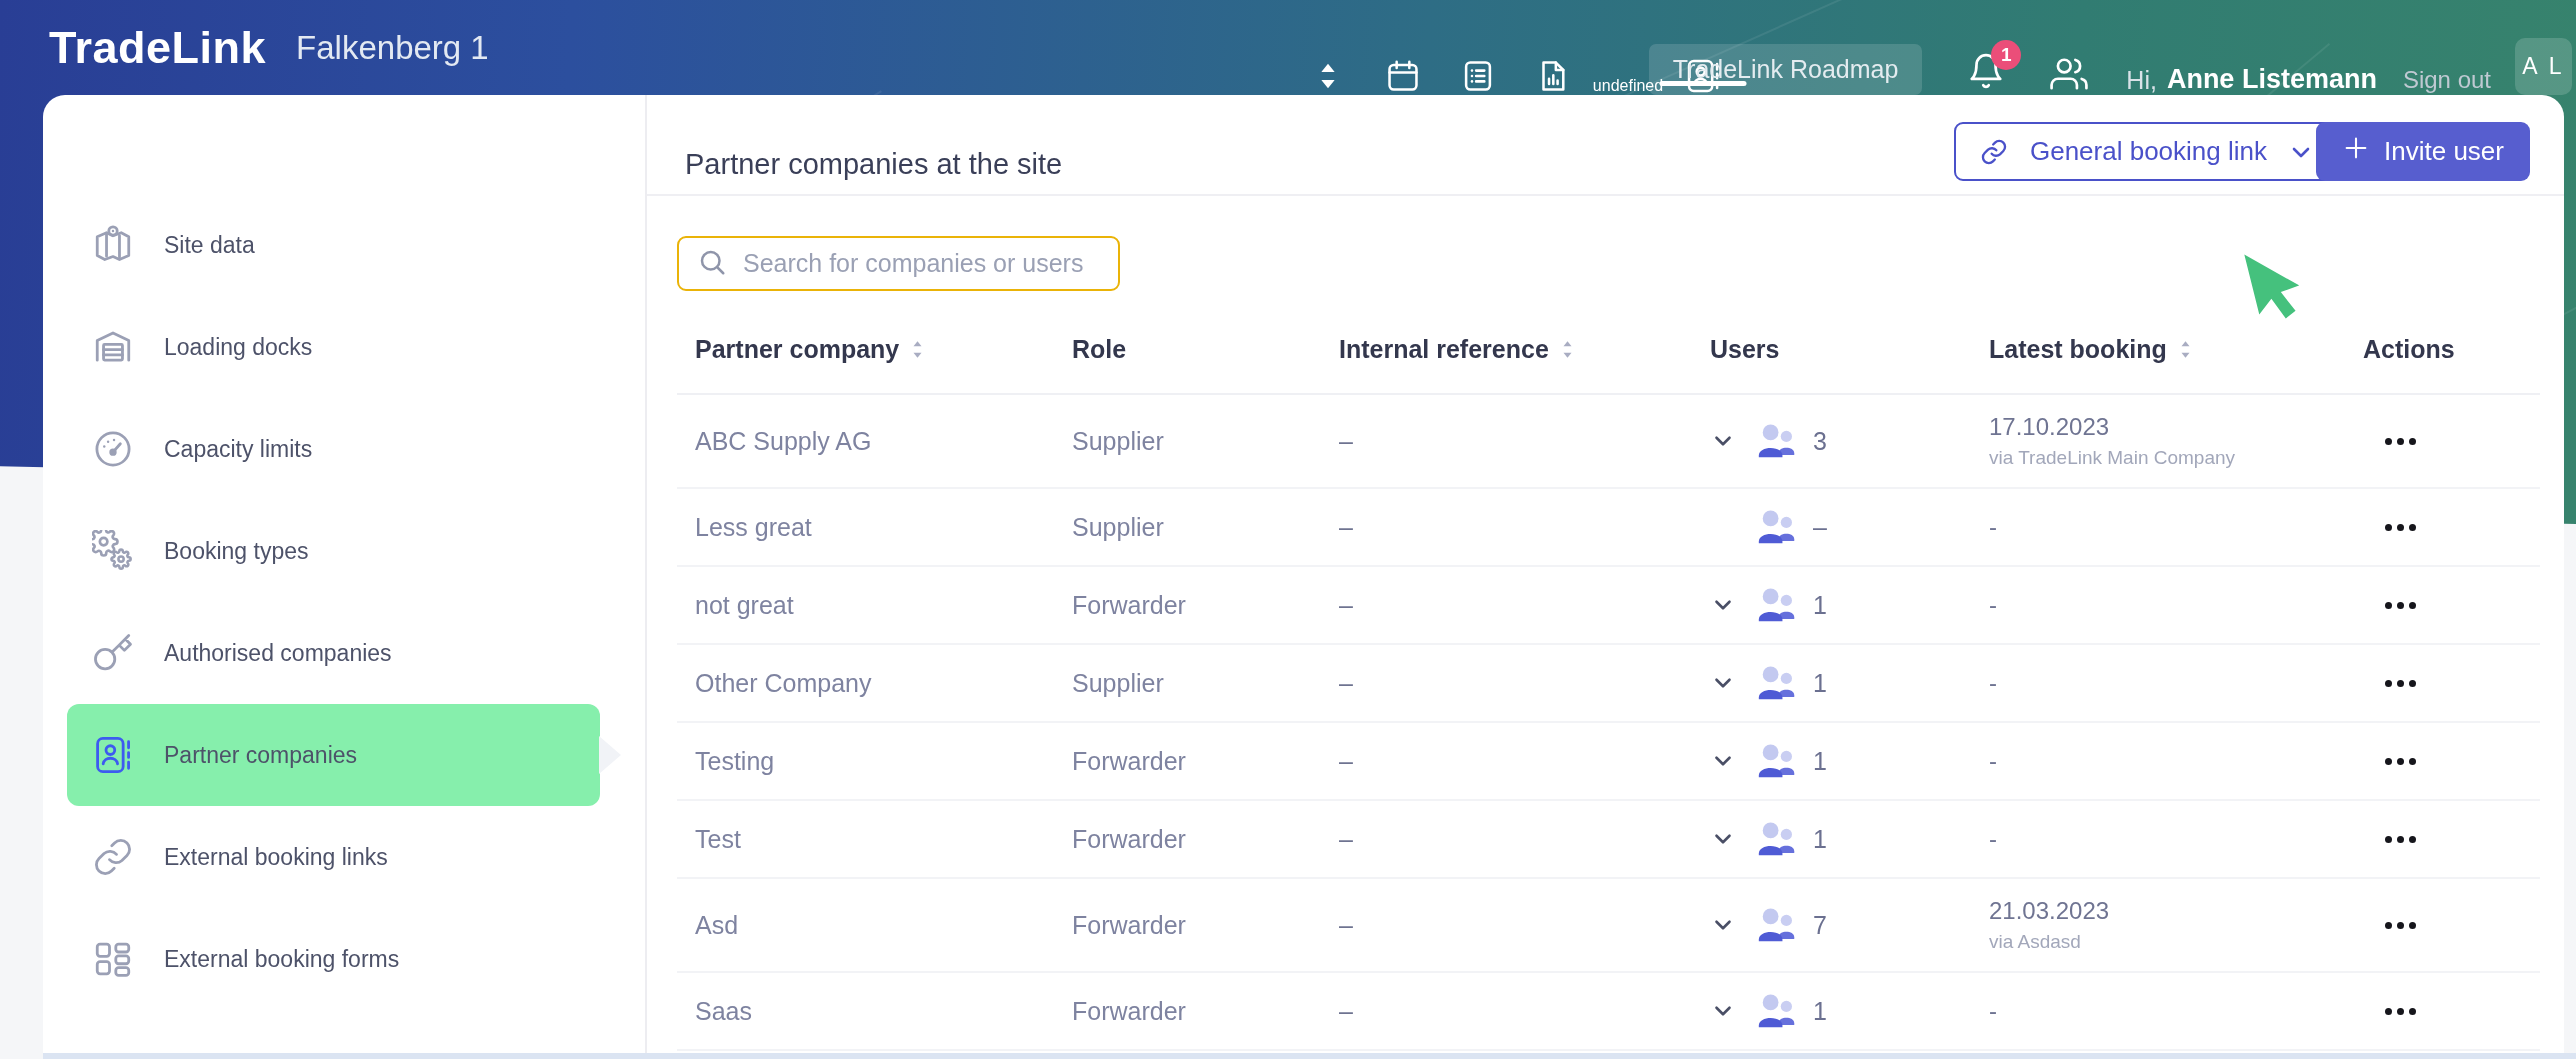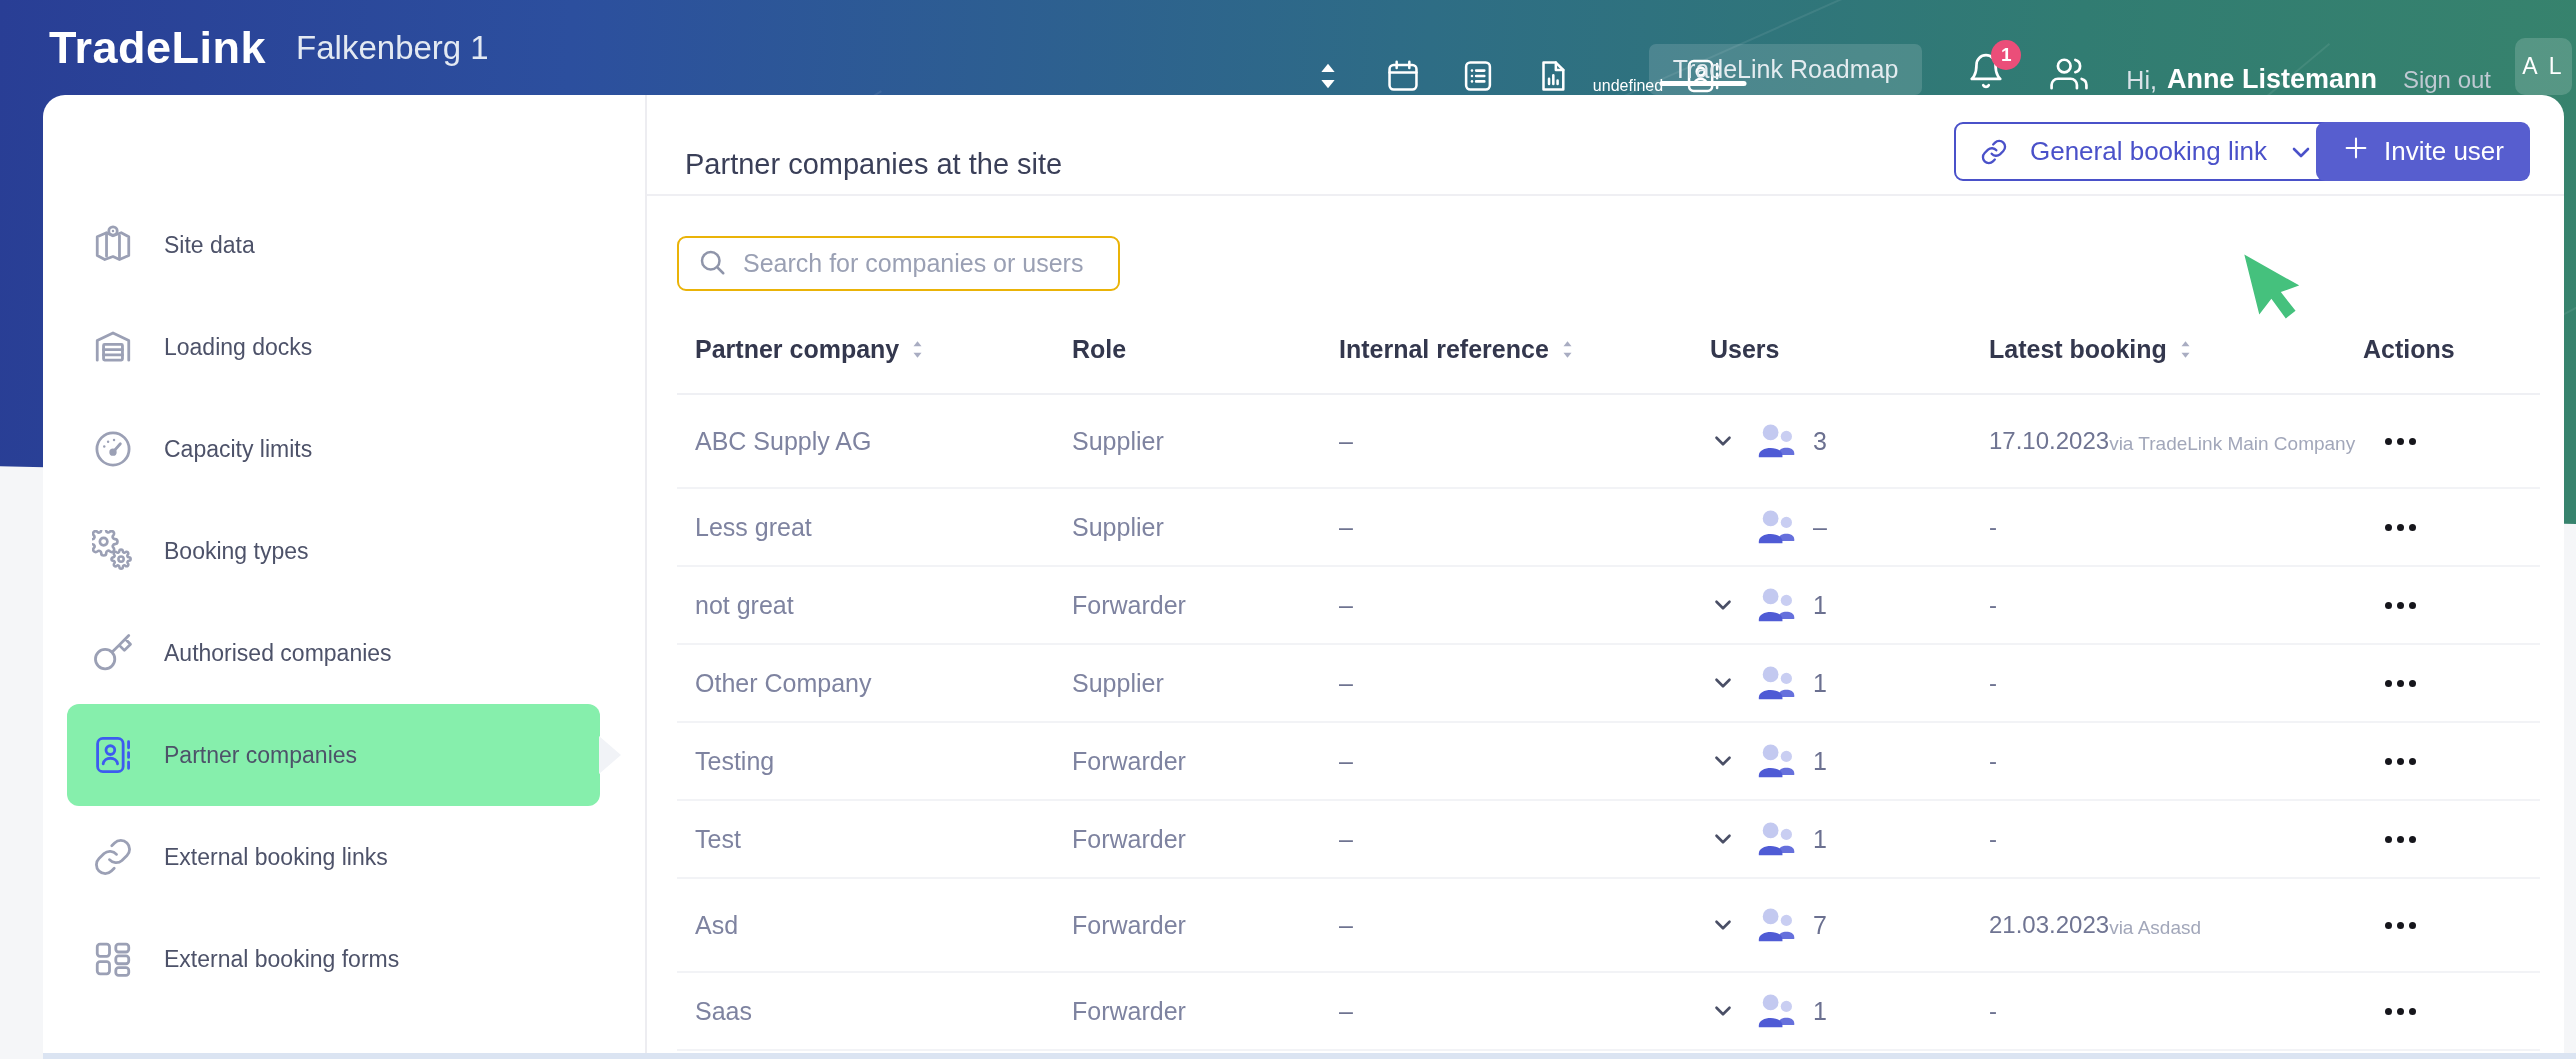--- a/index.html
+++ b/index.html
@@ -92,21 +92,21 @@
   .th:first-child{padding-left:18px;}
   .sort-ic{margin-left:12px;cursor:pointer;display:flex;}
   .trow{min-height:78px;border-bottom:2px solid #F2F3F6;font-size:25px;color:#7E83A0;}
   .trow.tall{min-height:94px;}
   .td{display:flex;align-items:center;}
   .td-company{padding-left:18px;}
   .td-ref{color:#6E7390;}
   .td-users .chev{width:28px;height:28px;display:flex;align-items:center;cursor:pointer;}
   .td-users .users-ic{margin-left:18px;width:47px;height:43px;display:flex;align-items:flex-end;}
   .td-users .ucount{margin-left:10px;color:#6B7090;}
-  .td-latest{flex-direction:row;align-items:flex-start;}
+  .td-latest{flex-direction:column;align-items:flex-start;justify-content:center;}
   .td-latest .date{font-size:24px;color:#6F7492;}
   .td-latest .via{font-size:19px;color:#A2A7BA;margin-top:6px;}
   .td-actions{padding-left:16px;}
   .dots{display:flex;gap:5px;background:none;border:none;cursor:pointer;padding:10px 6px;}
   .dots i{width:7px;height:7px;border-radius:50%;background:#16161C;display:block;}
 </style>
 </head>
 <body>
 
 <div class="stage">

